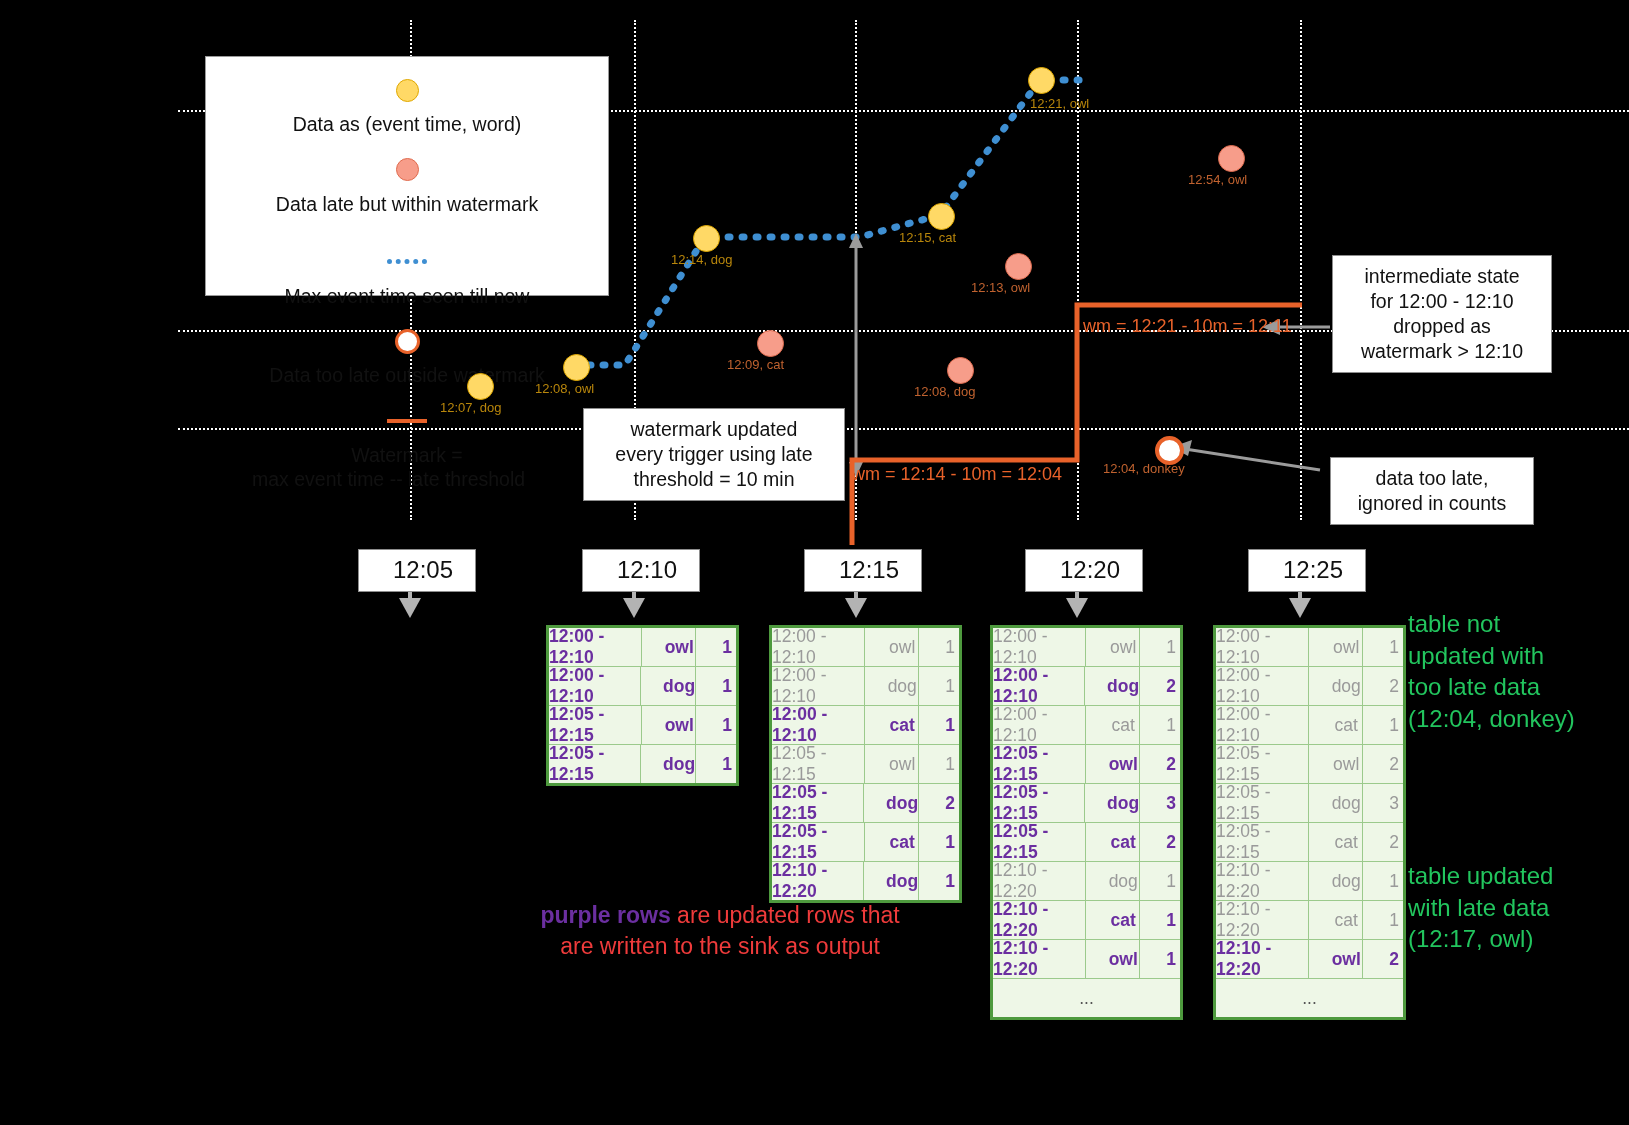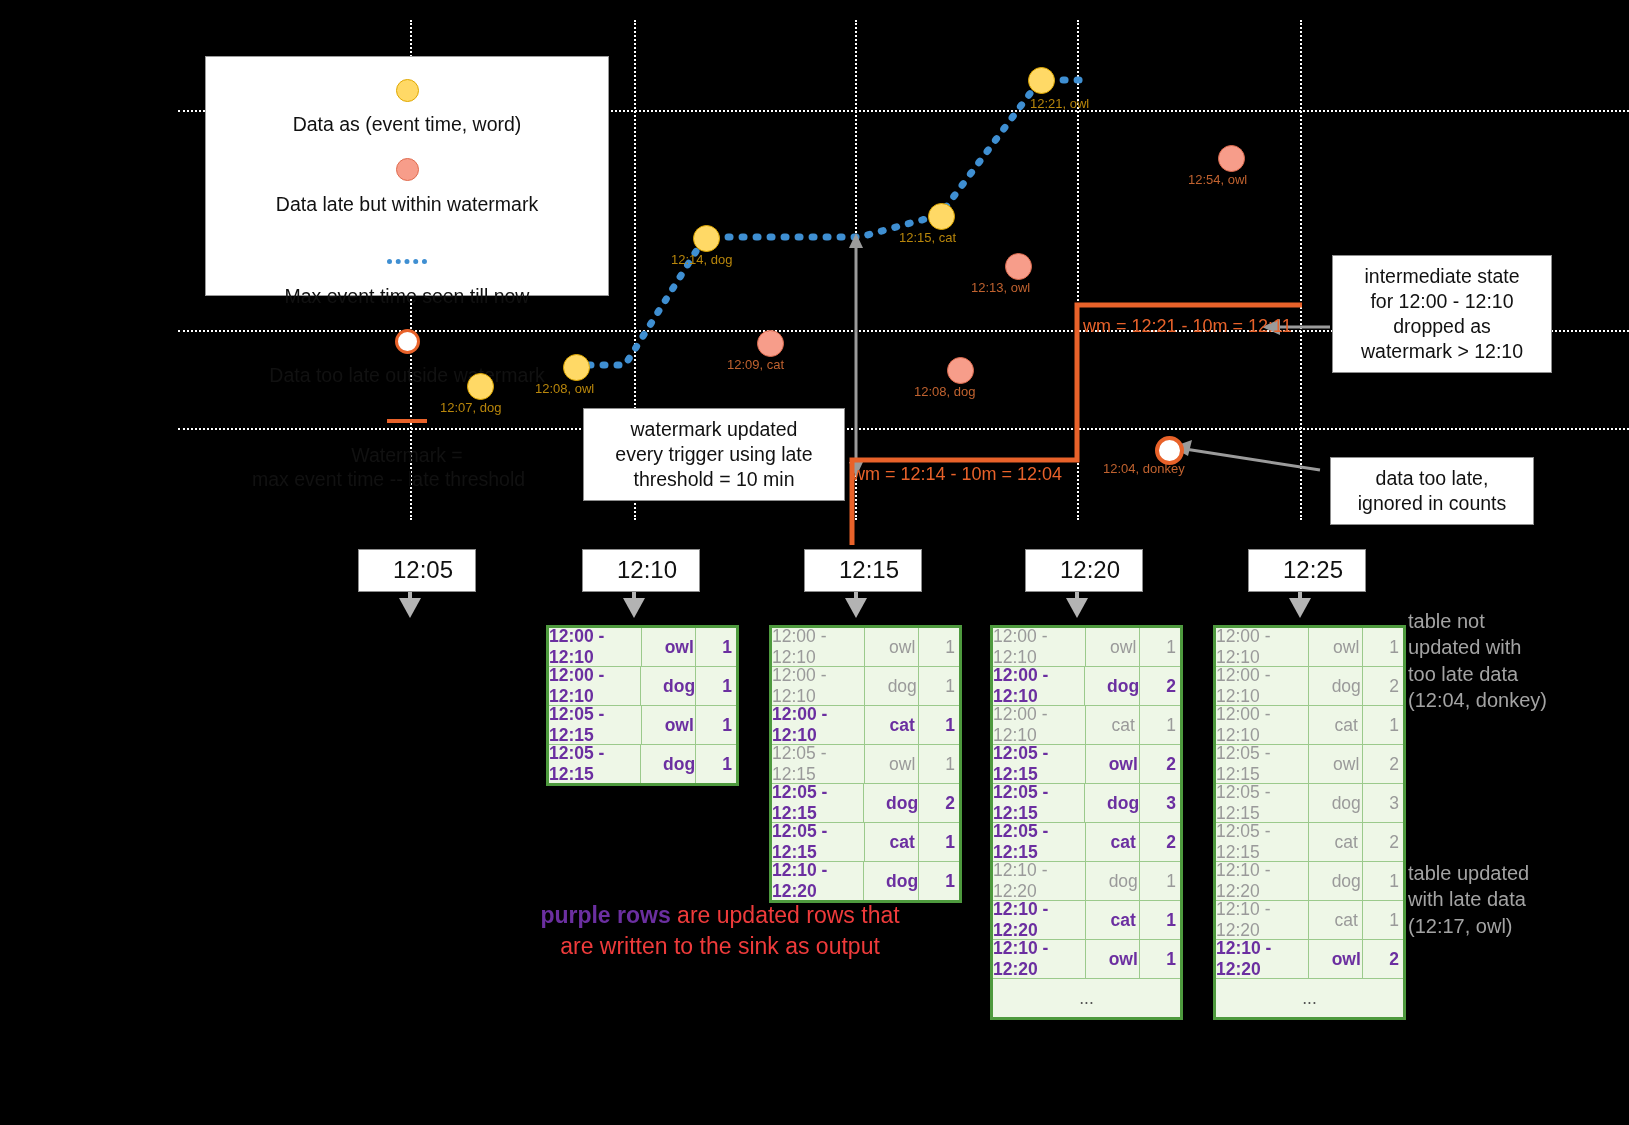--- a/index.html
+++ b/index.html
@@ -167,22 +167,22 @@
   .row-ellipsis {
     justify-content: center;
     color: #555;
     font-size: 17.5px;
     display: flex; align-items: center;
   }
 
   
   .rednote {
     position: absolute;
-    color: #a3a3a3;
-    font-size: 20px;
+    color: #22c55e;
+    font-size: 24px;
     line-height: 1.32;
     white-space: pre-line;
   }
 
   
   .purple-caption {
     position: absolute;
     font-size: 23px;
     line-height: 1.35;
     text-align: center;

